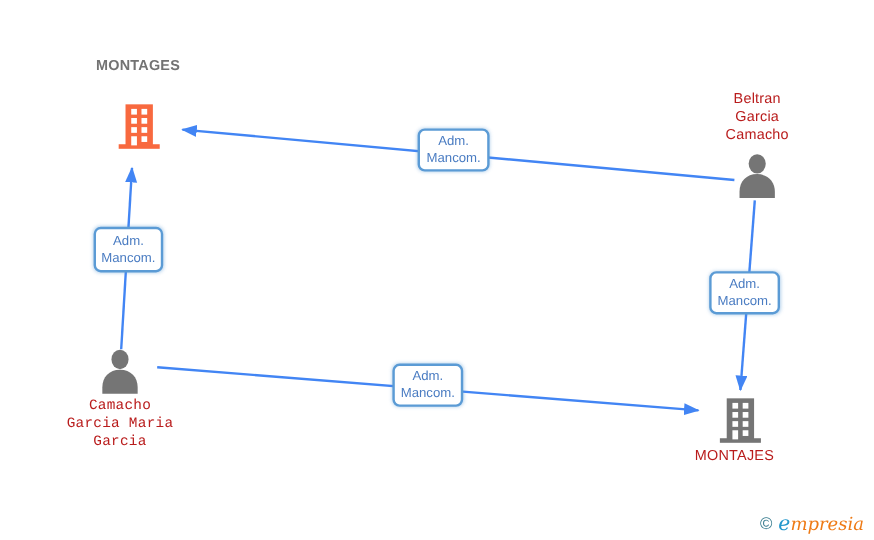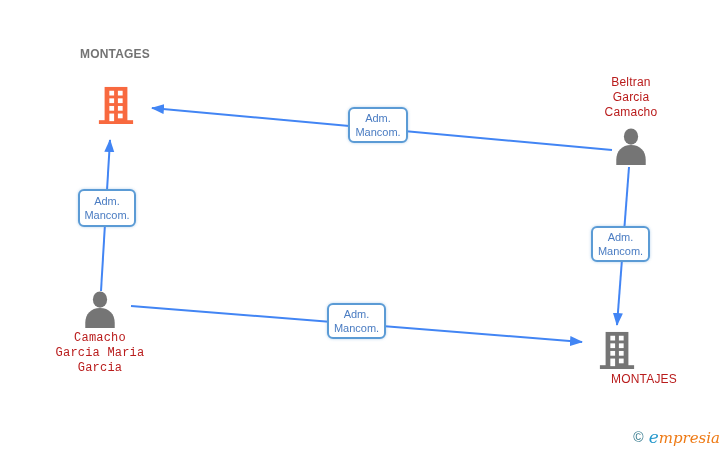--- a/index.html
+++ b/index.html
@@ -99,21 +99,21 @@
     <rect x="2" y="37" width="36" height="4" fill="currentColor"></rect>
     <rect x="13" y="6" width="5" height="5" fill="#fff"></rect>
       <rect x="22" y="6" width="5" height="5" fill="#fff"></rect>
     <rect x="13" y="14" width="5" height="5" fill="#fff"></rect>
       <rect x="22" y="14" width="5" height="5" fill="#fff"></rect>
     <rect x="13" y="22" width="5" height="5" fill="#fff"></rect>
       <rect x="22" y="22" width="5" height="5" fill="#fff"></rect>
     <rect x="13" y="30" width="5" height="8" fill="#fff"></rect>
       <rect x="22" y="30" width="5" height="5" fill="#fff"></rect>
   </svg>
-  <div class="node-label" style="left:584px;top:372px;width:120px;">
+  <div class="node-label" style="left:552px;top:372px;width:120px;">
     <div>MONTAJES</div>
   </div>
 
   <div class="edge-label" style="left:348px;top:107px;width:60px;height:36px;">
     <div>Adm.</div>
     <div>Mancom.</div>
   </div>
   <div class="edge-label" style="left:78px;top:189px;width:58px;height:38px;">
     <div>Adm.</div>
     <div>Mancom.</div>

